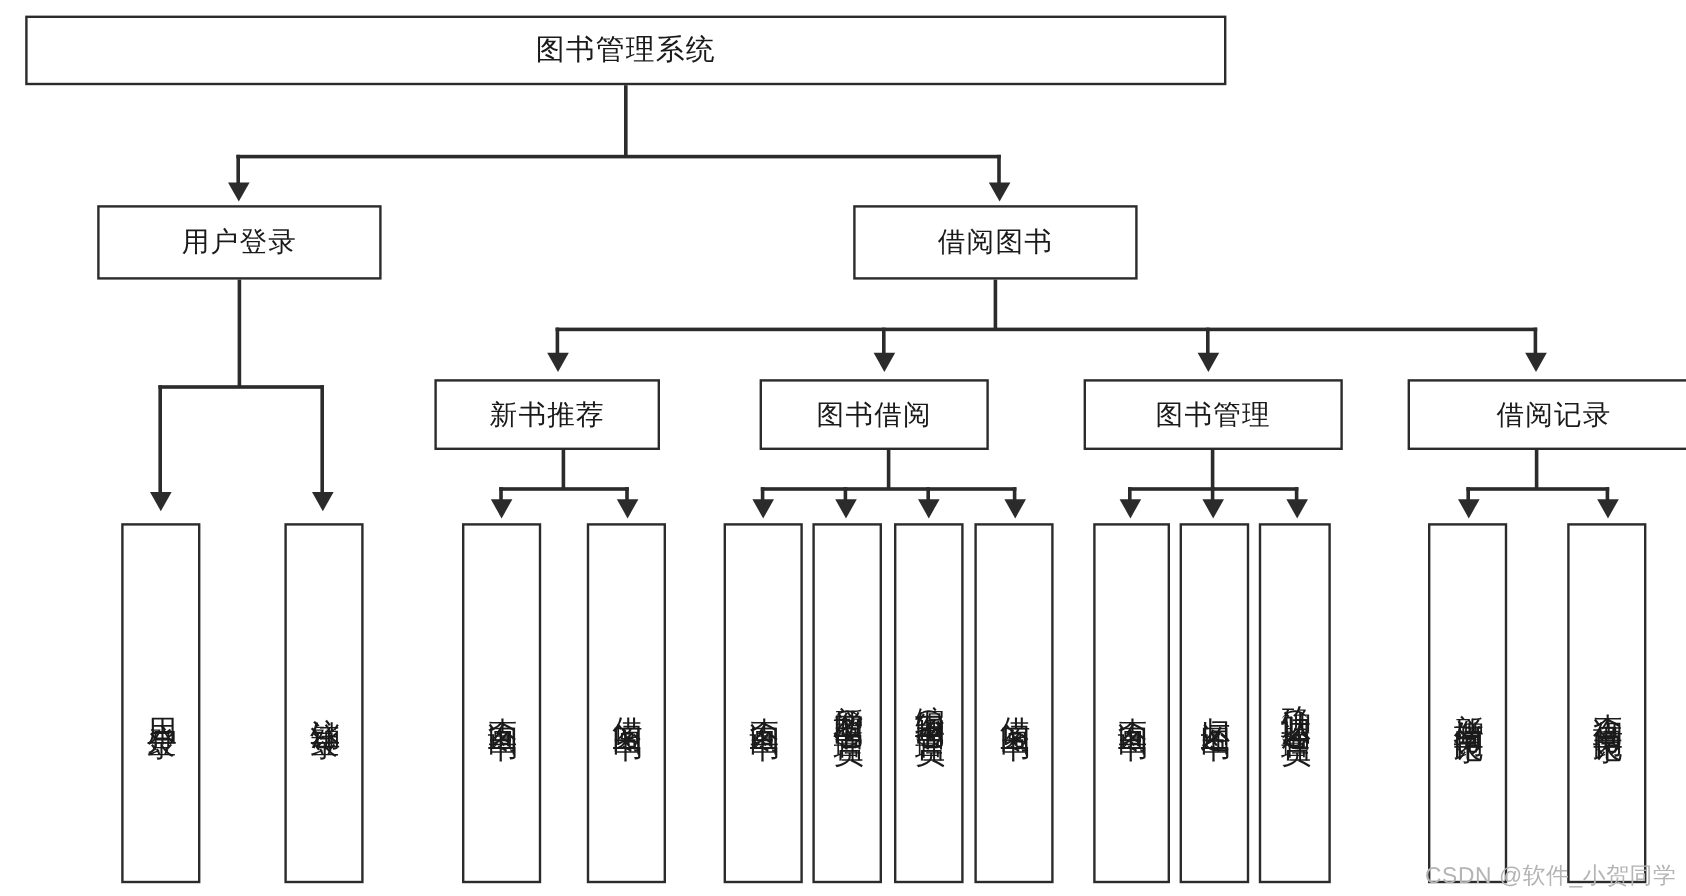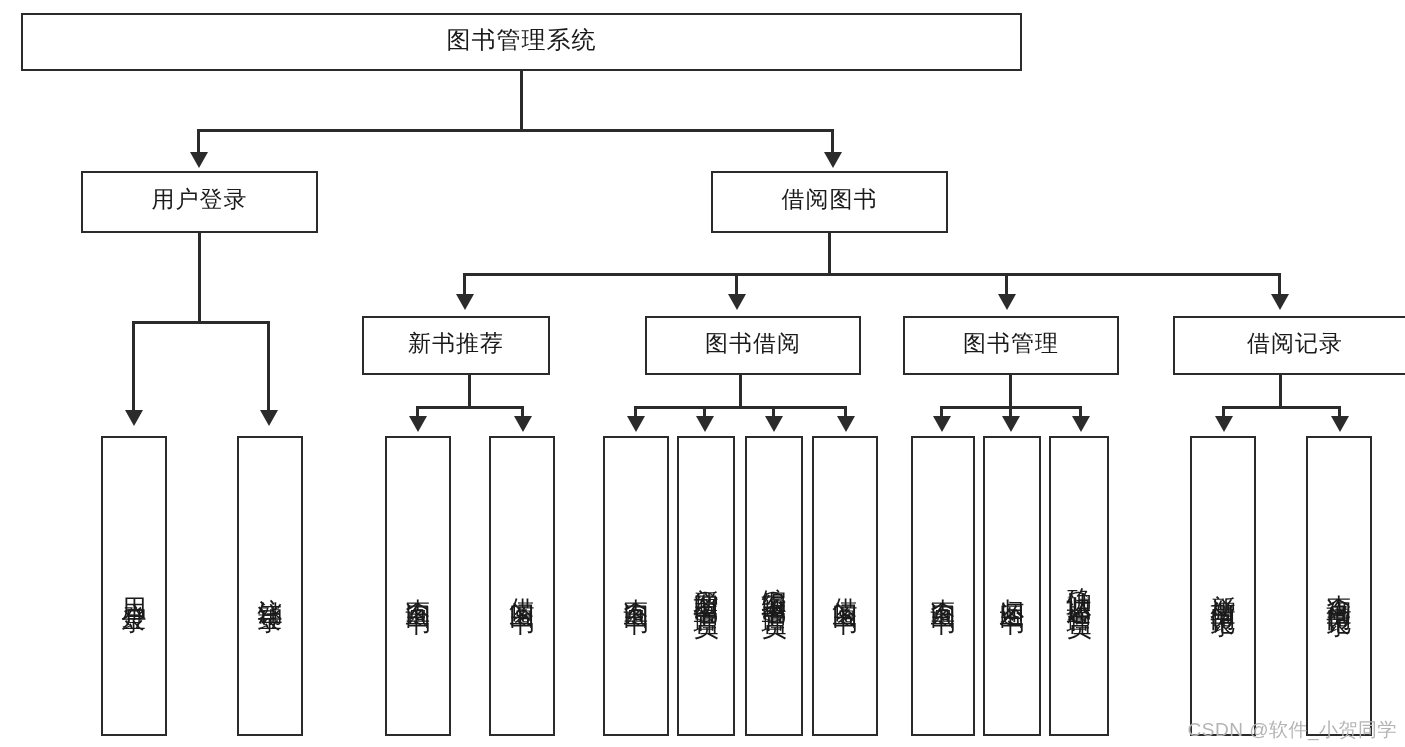--- a/index.html
+++ b/index.html
@@ -33,21 +33,20 @@
     display: block;
     line-height: 1.12;
     letter-spacing: 1px;
     white-space: pre;
   }
 
   
   .node.horiz .label {
     font-size: 23px;
     text-align: center;
-    font-family: Liberation Mono, monospace;
   }
   .node.root .label { font-size: 24px; }
 
   
   .node.vert {
     align-items: flex-start;
     justify-content: center;
     padding-top: 0;
   }
   .node.vert .label {
@@ -140,21 +139,21 @@
   <div class="vline" style="left:1005px; top:273px; width:3px; height:24px;"></div>
   <div class="arrow" style="left:998px; top:294px;"></div>
 
   <div class="vline" style="left:1278px; top:273px; width:3px; height:24px;"></div>
   <div class="arrow" style="left:1271px; top:294px;"></div>
 
   <div class="node horiz" style="left:362px; top:316px; width:188px; height:59px;">
     <span class="label">新书推荐</span>
   </div>
 
-  <div class="node horiz" style="left:633px; top:316px; width:216px; height:59px;margin-left:12px;">
+  <div class="node horiz" style="left:633px; top:316px; width:191px; height:59px;">
     <span class="label">图书借阅</span>
   </div>
 
   <div class="node horiz" style="left:903px; top:316px; width:216px; height:59px;">
     <span class="label">图书管理</span>
   </div>
 
   <div class="node horiz" style="left:1173px; top:316px; width:244px; height:59px;">
     <span class="label">借阅记录</span>
   </div>

